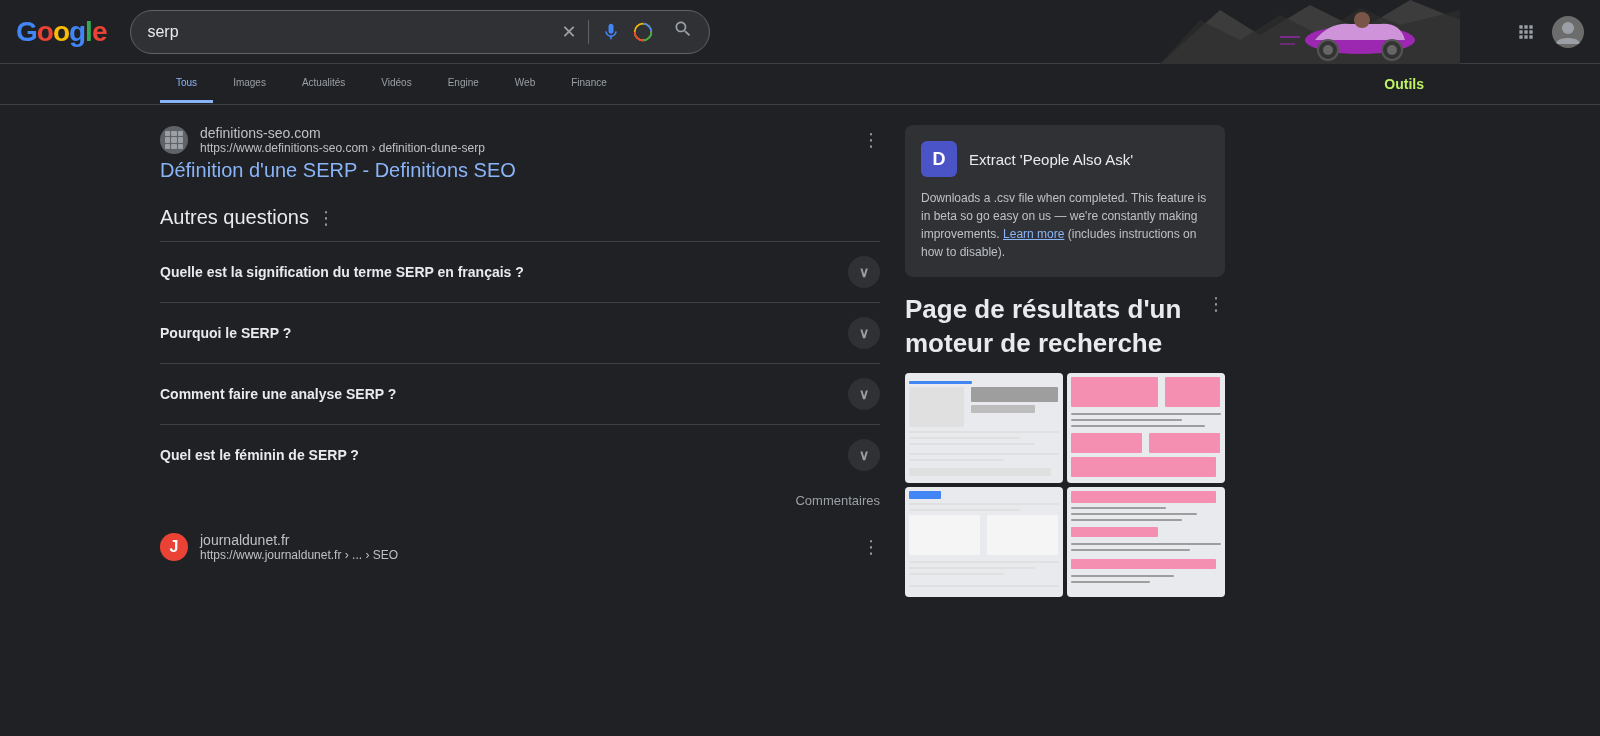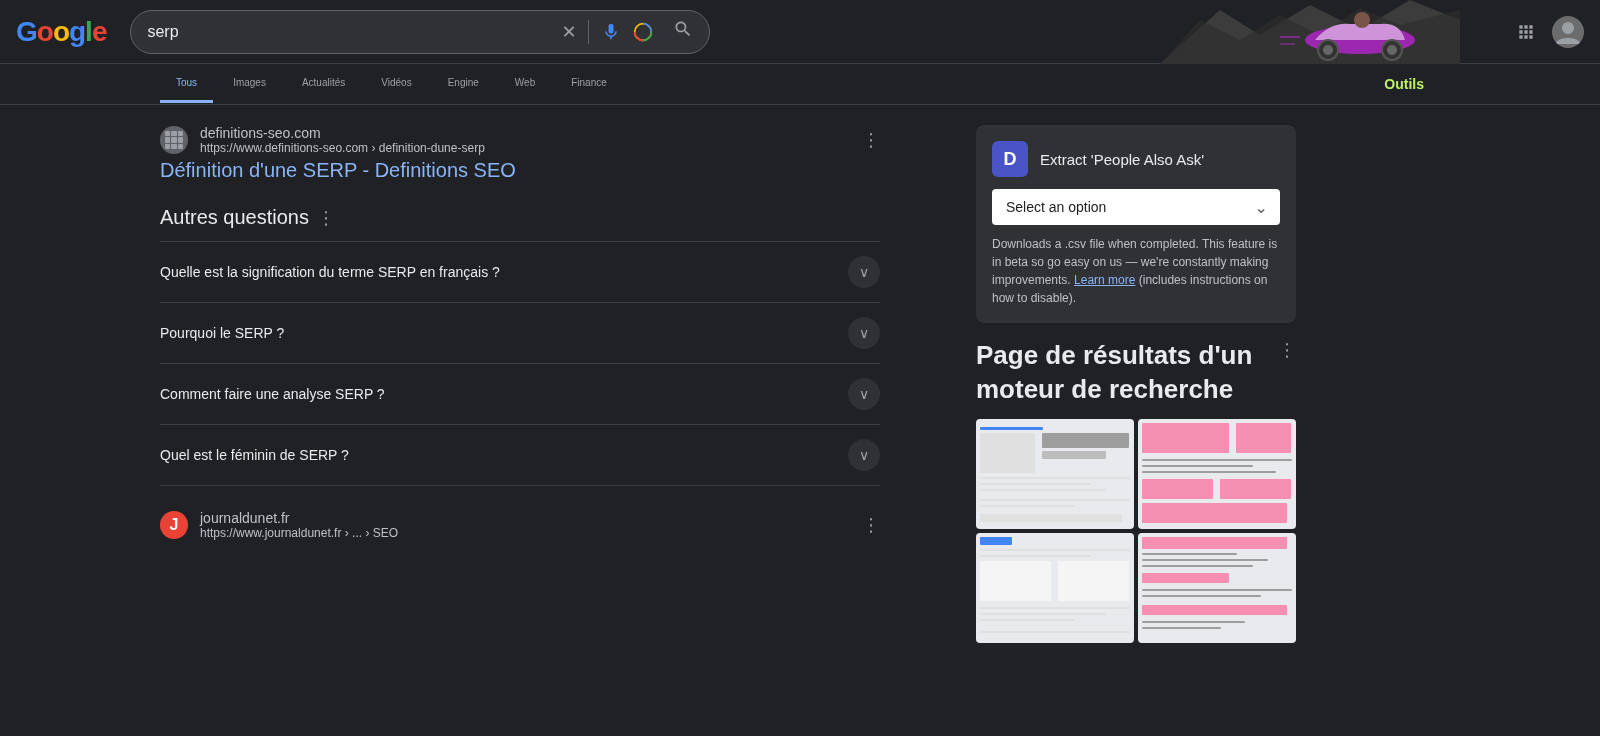--- a/index.html
+++ b/index.html
@@ -128,21 +128,21 @@
       cursor: pointer;
       padding: 12px 16px;
       font-size: 14px;
       font-weight: bold;
     }
 
     
     .main-content {
       display: flex;
       padding: 20px 160px 0 160px;
-      gap: 96px;
+      gap: 25px;
     }
 
     
     .left-column {
       flex: 1;
       max-width: 720px;
     }
 
     
     .result-item {
@@ -218,20 +218,21 @@
       cursor: pointer;
     }
 
     .faq-item {
       border-top: 1px solid #3c4043;
       display: flex;
       align-items: center;
       justify-content: space-between;
       padding: 14px 0;
       cursor: pointer;
+      font-weight: bold;
     }
     .faq-item:last-of-type {
       border-bottom: 1px solid #3c4043;
     }
     .faq-question {
       font-size: 14px;
       color: #e8eaed;
     }
     .faq-chevron {
       width: 32px;
@@ -556,20 +557,21 @@
       </div>
       <div class="faq-item">
         <span class="faq-question">Comment faire une analyse SERP ?</span>
         <div class="faq-chevron">∨</div>
       </div>
       <div class="faq-item">
         <span class="faq-question">Quel est le féminin de SERP ?</span>
         <div class="faq-chevron">∨</div>
       </div>
 
+      <div class="commentaires">Commentaires</div>
     </div>
 
     <div class="result-item2 result-item">
       <div class="result-source">
         <div class="result-favicon favicon-j" style="background:#ea4335; color:white; font-weight:bold; font-size:16px;">J</div>
         <div class="result-source-info">
           <div class="result-domain">journaldunet.fr</div>
           <div class="result-url">https://www.journaldunet.fr › ... › SEO</div>
         </div>
         <div class="result-more">⋮</div>
@@ -577,26 +579,20 @@
     </div>
 
   </div>
 
   <div class="right-column">
 
     <div class="extension-panel">
       <div class="extension-header">
         <div class="extension-icon">D</div>
         <span class="extension-title">Extract 'People Also Ask'</span>
-      </div>
-      <div class="select-wrapper">
-        <select>
-          <option>Select an option</option>
-        </select>
-        <span class="select-chevron">⌄</span>
       </div>
       <div class="extension-desc">
         <span>Downloads a .csv file when completed. This feature is in beta so go easy on us — we're constantly making improvements. </span><a href="#">Learn more</a><span> (includes instructions on how to disable).</span>
       </div>
     </div>
 
     <div class="knowledge-panel">
       <div class="kp-title-wrapper">
         <div class="kp-title">Page de résultats d'un moteur de recherche</div>
         <div class="kp-more-btn">⋮</div>

